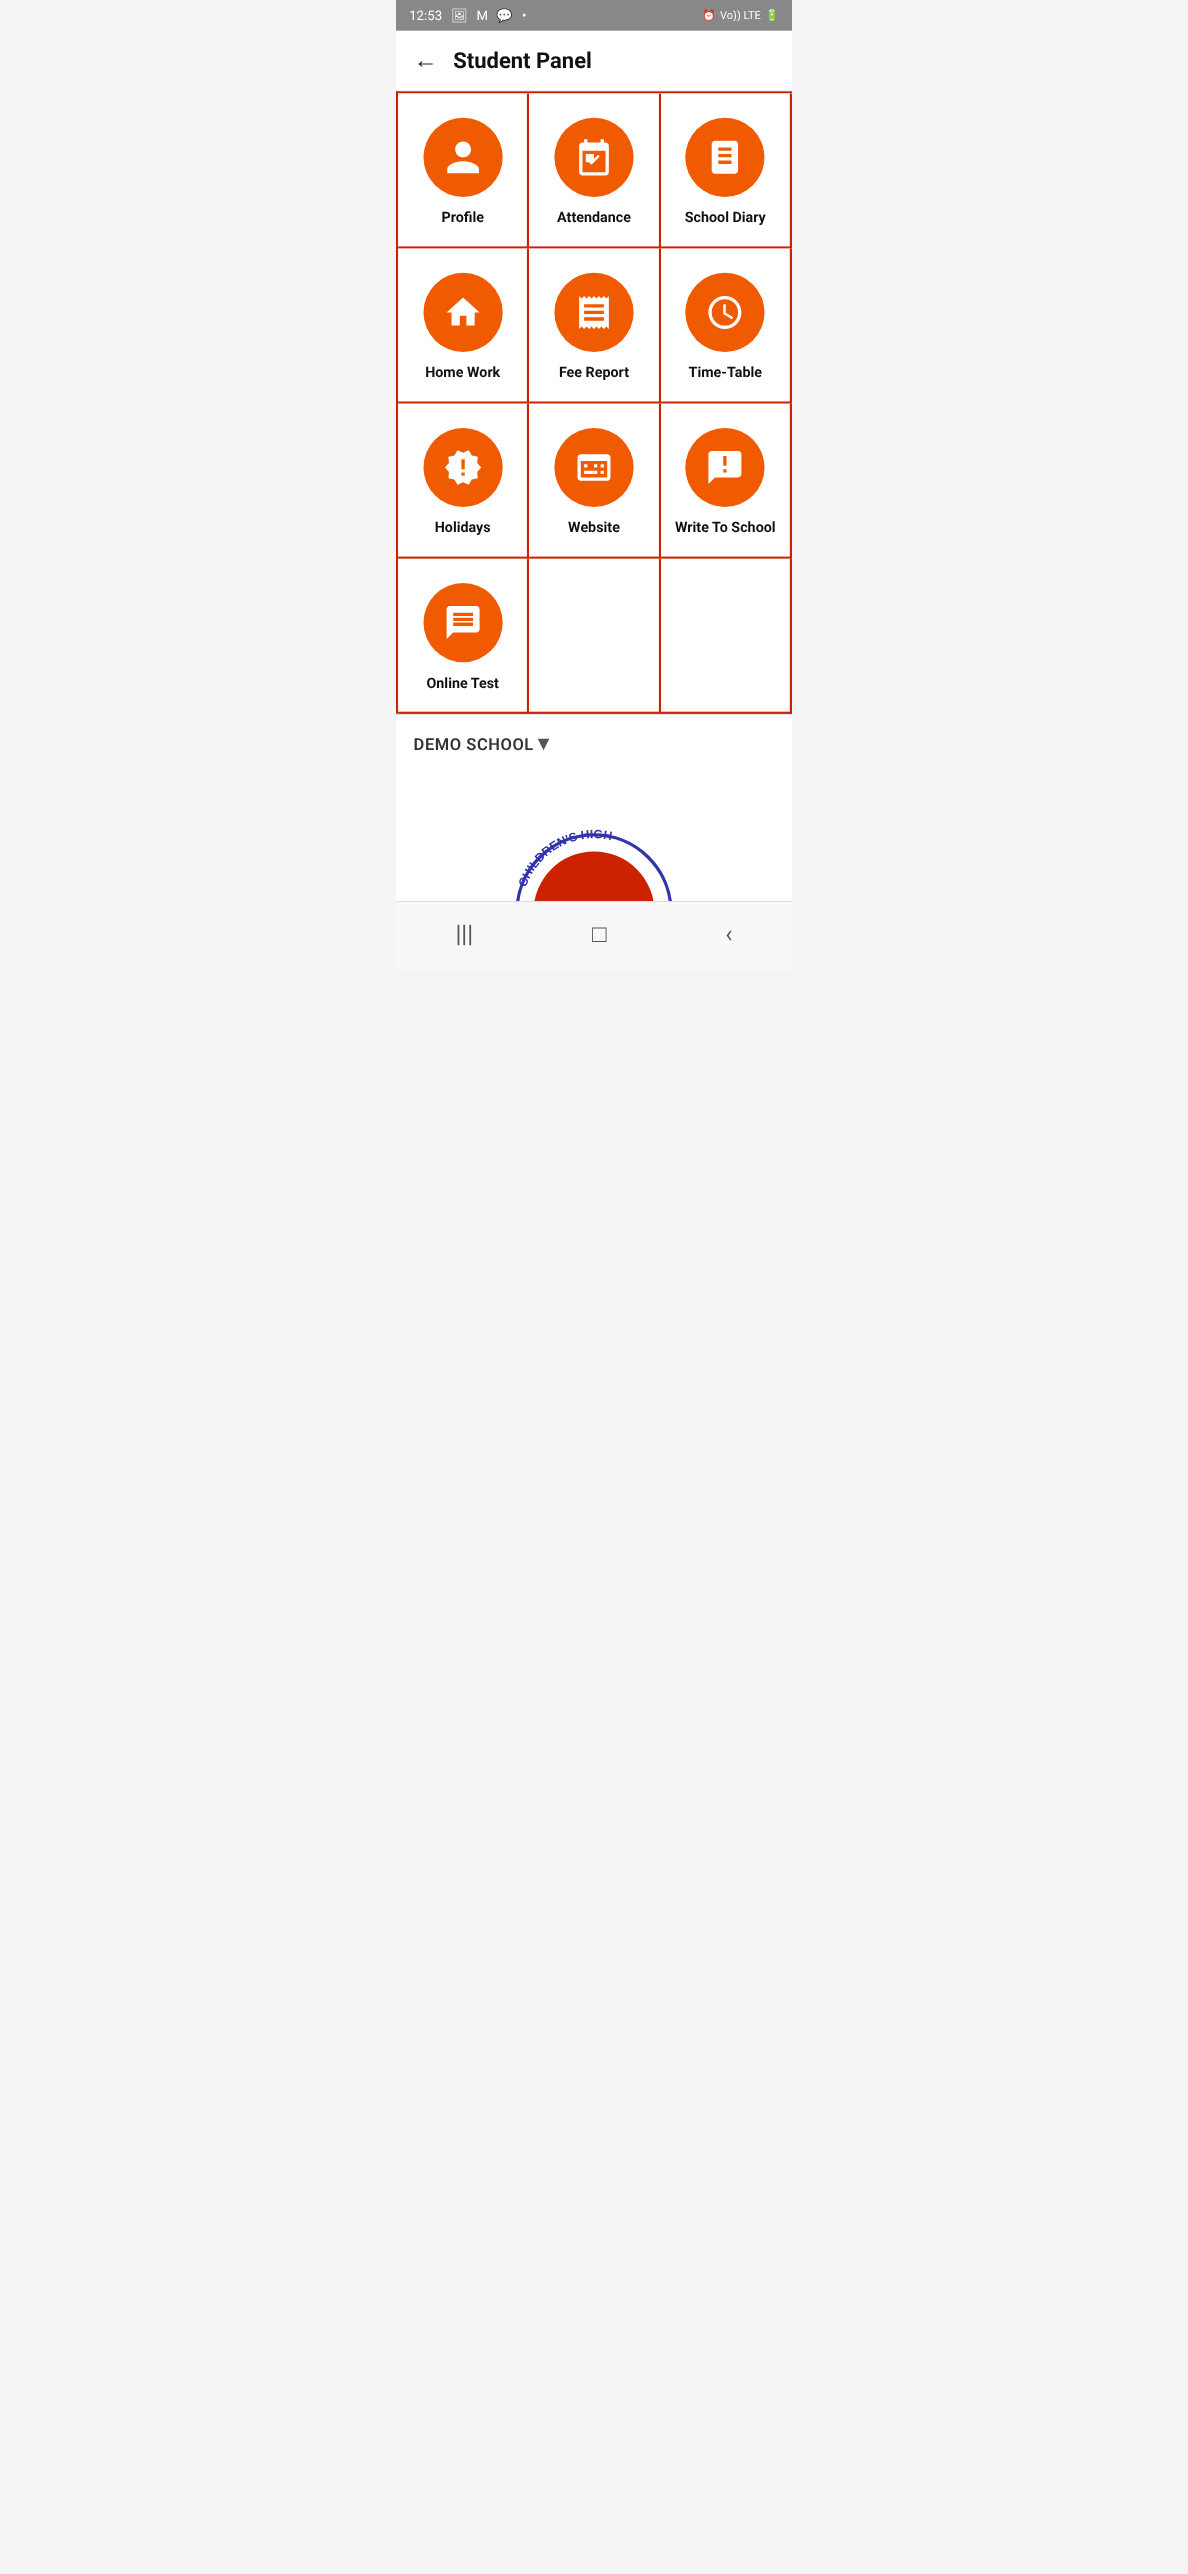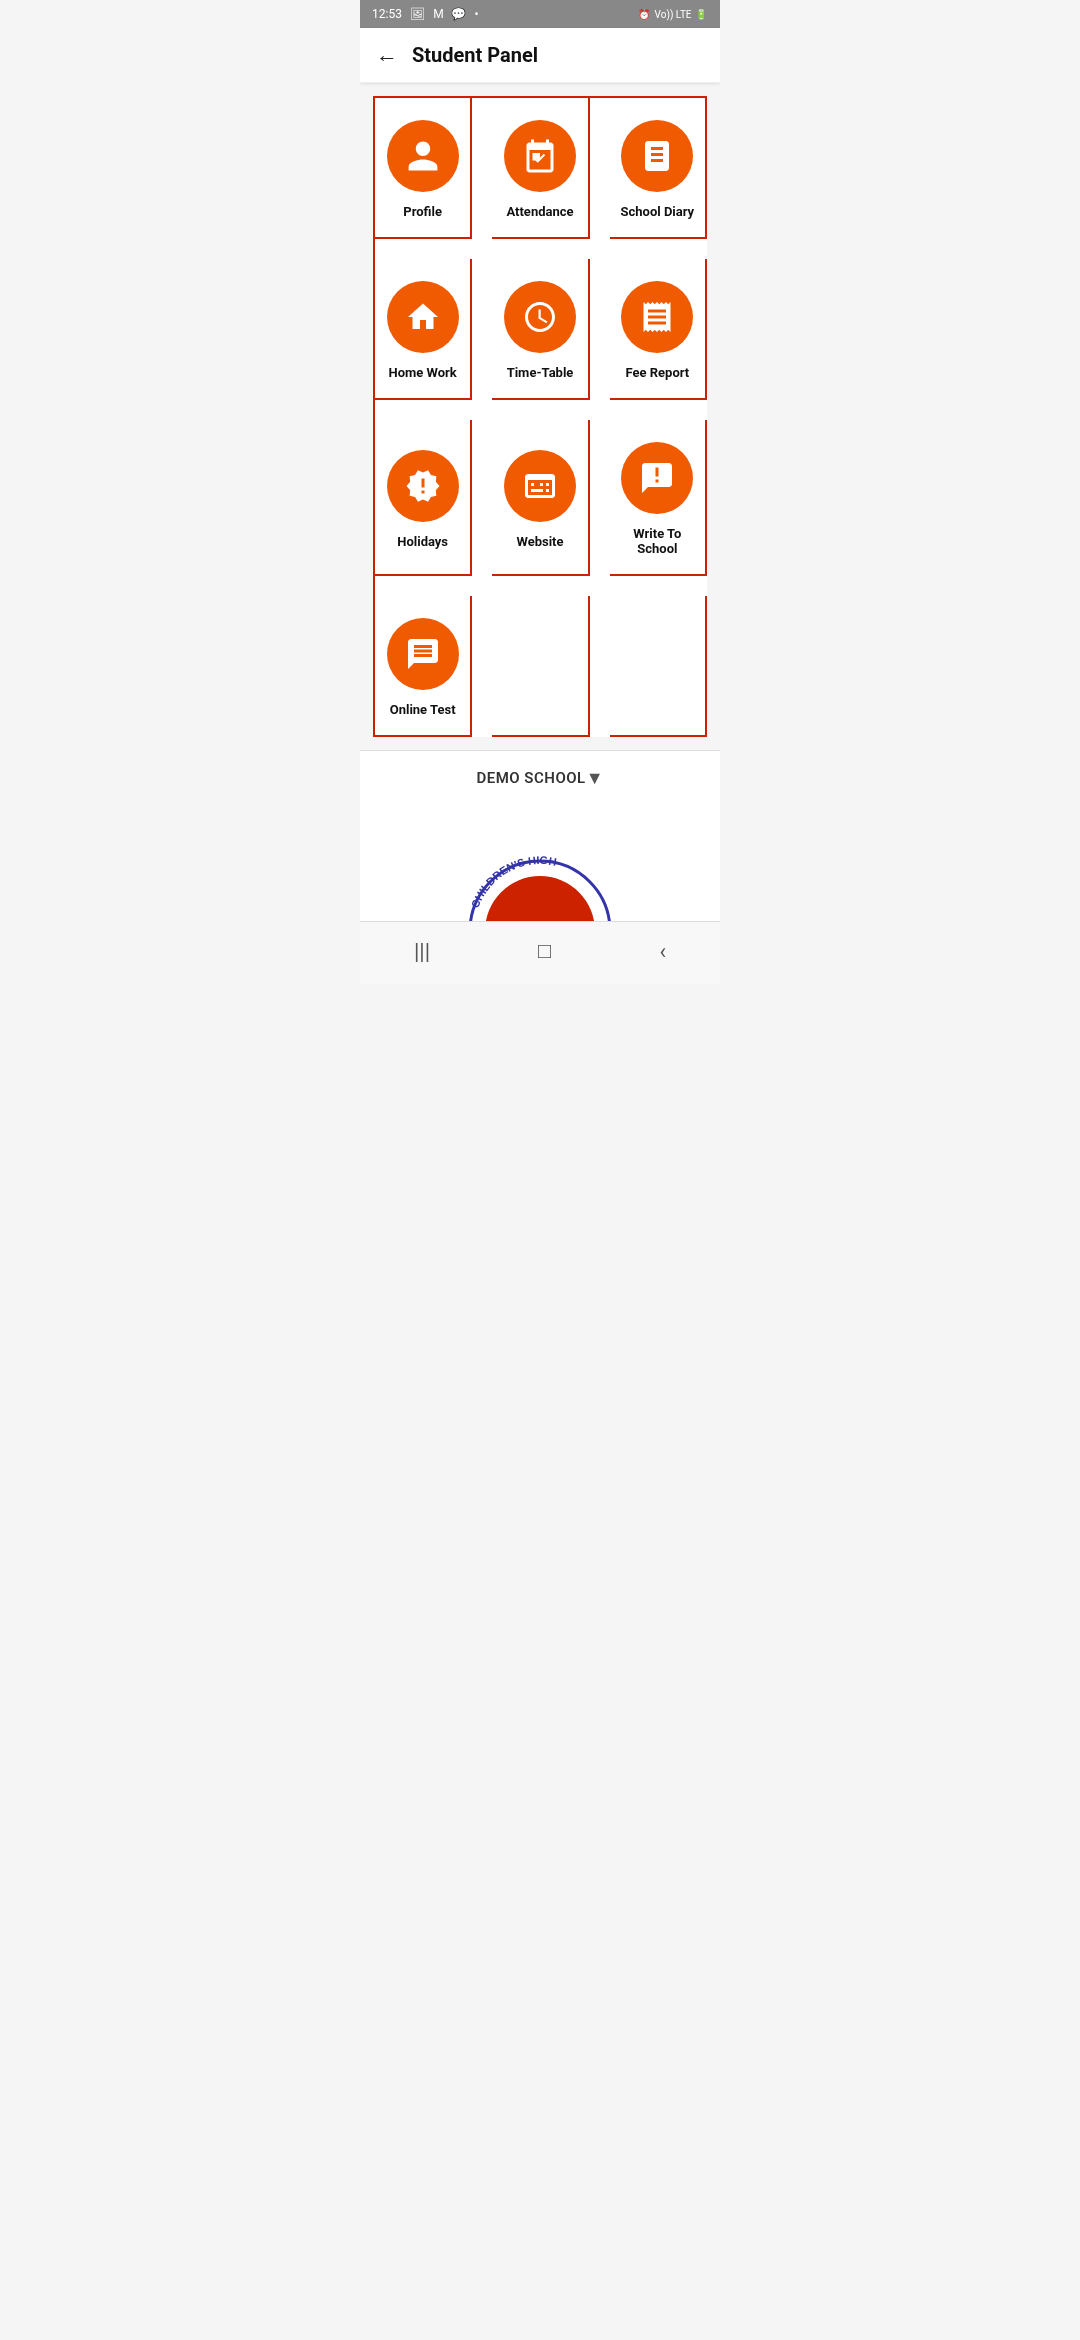--- a/index.html
+++ b/index.html
@@ -49,22 +49,21 @@
       color: #111;
     }
 
     
     .grid-container {
       display: grid;
       grid-template-columns: repeat(3, 1fr);
       border-left: 2px solid #cc2200;
       border-top: 2px solid #cc2200;
       background: white;
-      margin: 13px;
-      gap: 20px;
+      margin: 0;
     }
     .grid-item {
       border-right: 2px solid #cc2200;
       border-bottom: 2px solid #cc2200;
       display: flex;
       flex-direction: column;
       align-items: center;
       justify-content: center;
       padding: 22px 8px 18px;
       cursor: pointer;
@@ -99,21 +98,21 @@
       border-right: 2px solid #cc2200;
       border-bottom: 2px solid #cc2200;
       background: white;
     }
 
     
     .bottom-section {
       background: white;
       padding: 16px 16px 12px;
       display: flex;
-      justify-content: center;
+      justify-content: flex-start;
       align-items: center;
       border-top: 1px solid #ddd;
       margin-top: 0;
     }
     .school-name {
       font-size: 15px;
       font-weight: 600;
       color: #333;
       letter-spacing: 0.5px;
     }
@@ -213,33 +212,33 @@
       <svg viewBox="0 0 24 24">
         <path d="M10 20v-6h4v6h5v-8h3L12 3 2 12h3v8z"></path>
       </svg>
     </div>
     <span class="grid-label">Home Work</span>
   </div>
 
   <div class="grid-item">
     <div class="icon-circle">
       <svg viewBox="0 0 24 24">
+        <path d="M18 17H6v-2h12v2zm0-4H6v-2h12v2zm0-4H6V7h12v2zM3 22l1.5-1.5L6 22l1.5-1.5L9 22l1.5-1.5L12 22l1.5-1.5L15 22l1.5-1.5L18 22l1.5-1.5L21 22V2l-1.5 1.5L18 2l-1.5 1.5L15 2l-1.5 1.5L12 2l-1.5 1.5L9 2 7.5 3.5 6 2 4.5 3.5 3 2v20z"></path>
+      </svg>
+    </div>
+    <span class="grid-label">Fee Report</span>
+  </div>
+
+  <div class="grid-item">
+    <div class="icon-circle">
+      <svg viewBox="0 0 24 24">
         <path d="M11.99 2C6.47 2 2 6.48 2 12s4.47 10 9.99 10C17.52 22 22 17.52 22 12S17.52 2 11.99 2zm.01 18c-4.42 0-8-3.58-8-8s3.58-8 8-8 8 3.58 8 8-3.58 8-8 8zm.5-13H11v6l5.25 3.15.75-1.23-4.5-2.67V7z"></path>
       </svg>
     </div>
     <span class="grid-label">Time-Table</span>
-  </div>
-
-  <div class="grid-item">
-    <div class="icon-circle">
-      <svg viewBox="0 0 24 24">
-        <path d="M18 17H6v-2h12v2zm0-4H6v-2h12v2zm0-4H6V7h12v2zM3 22l1.5-1.5L6 22l1.5-1.5L9 22l1.5-1.5L12 22l1.5-1.5L15 22l1.5-1.5L18 22l1.5-1.5L21 22V2l-1.5 1.5L18 2l-1.5 1.5L15 2l-1.5 1.5L12 2l-1.5 1.5L9 2 7.5 3.5 6 2 4.5 3.5 3 2v20z"></path>
-      </svg>
-    </div>
-    <span class="grid-label">Fee Report</span>
   </div>
 
 
   <div class="grid-item">
     <div class="icon-circle">
       <svg viewBox="0 0 24 24">
         <path d="M23 12l-2.44-2.78.34-3.68-3.61-.82-1.89-3.18L12 3 8.6 1.54 6.71 4.72l-3.61.81.34 3.68L1 12l2.44 2.78-.34 3.69 3.61.82 1.89 3.18L12 21l3.4 1.47 1.89-3.18 3.61-.82-.34-3.68L23 12zm-10 5h-2v-2h2v2zm0-4h-2V7h2v6z"></path>
       </svg>
     </div>
     <span class="grid-label">Holidays</span>

